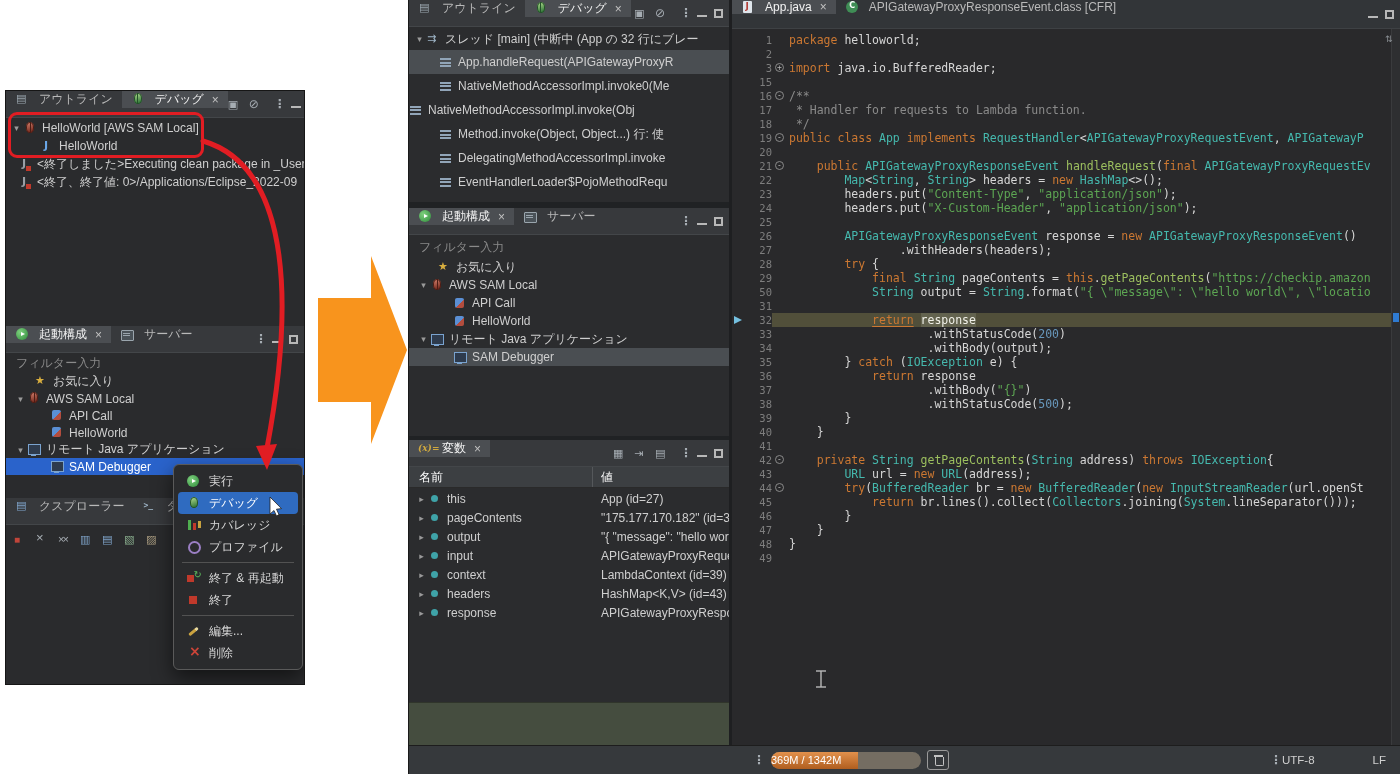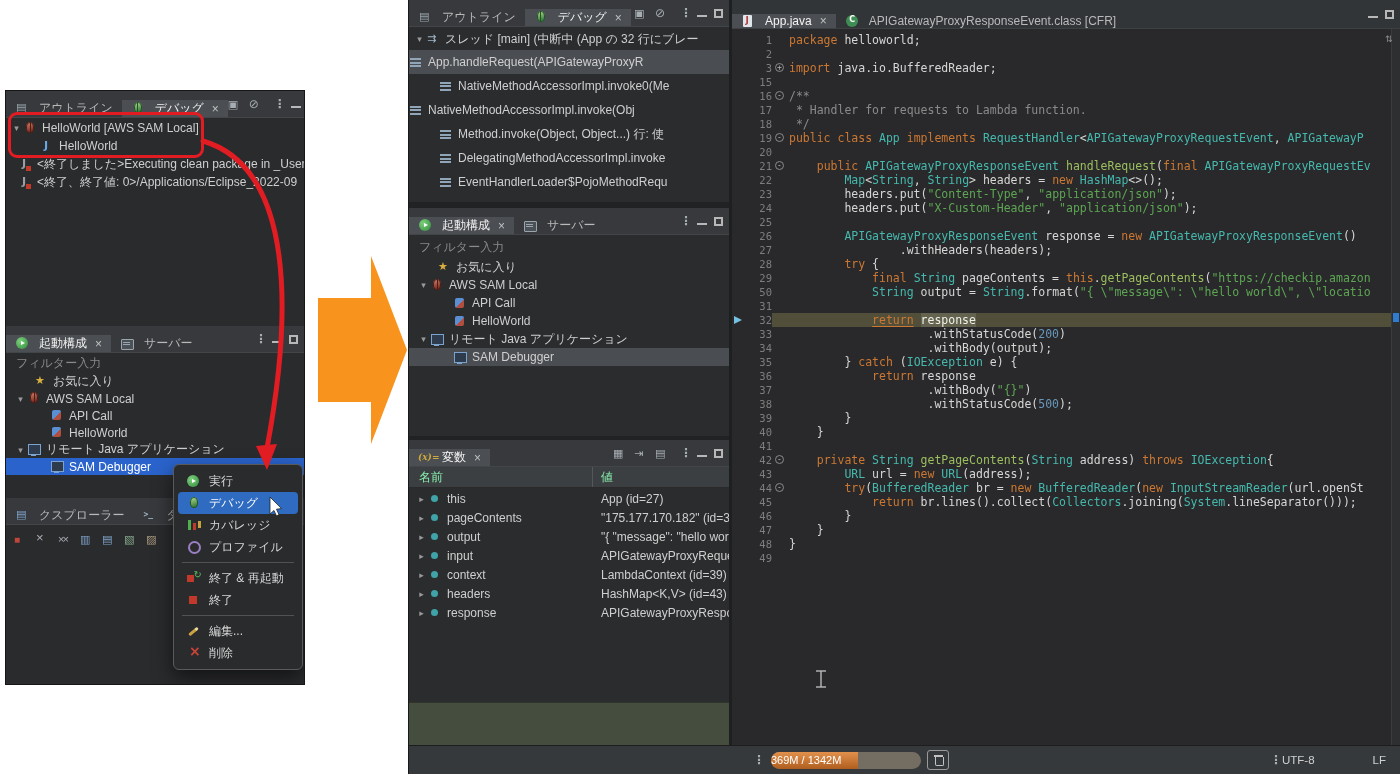--- a/index.html
+++ b/index.html
@@ -2,21 +2,21 @@
 <html><head>
 <meta charset="utf-8">
 <style>
 *{margin:0;padding:0;box-sizing:border-box}
 html,body{width:1400px;height:774px;overflow:hidden}
 body{font-family:"Liberation Sans","DejaVu Sans",sans-serif;background:#fff;position:relative}
 #canvas{position:absolute;inset:0;width:1400px;height:774px;background:#fff}
 .win{position:absolute;background:#2a2b2d;overflow:hidden}
 
 .tabbar{position:absolute;left:0;right:0;height:27px;background:#37393c;display:flex;align-items:stretch;border-bottom:1px solid #434649}
-.tabs-holder{display:flex;align-items:flex-end}
+.tabs-holder{display:flex;align-items:flex-start}
 .tab{display:flex;align-items:center;gap:5px;padding:0 9px;font-size:12px;color:#b9b9b9;white-space:nowrap}
 .tab.active{background:#4b4e52;color:#f2f2f2}
 .tclose{color:#c2c2c2;font-size:12px;margin-left:3px}
 .tb-right{margin-left:auto;display:flex;align-items:center;gap:7px;padding-right:6px}
 .win-min{width:10px;height:7px;border-bottom:2px solid #b8b8b8;display:inline-block}
 .win-max{width:9px;height:9px;border:2px solid #b8b8b8;display:inline-block}
 .gi{width:14px;height:14px;position:relative;display:inline-block}
 .gi::before{position:absolute;left:0;top:0;font-size:11px;color:#a6adb3;line-height:14px}
 .gi-squares::before{content:"▣"}
 .gi-noskip::before{content:"⊘";font-size:12px}
@@ -101,21 +101,21 @@
 #mw-debug-tree{position:absolute;top:28px;left:0;width:320px}
 #mw-debug-tree .trow{height:24px}
 #mw-debug-tree .trow:first-child{height:22px}
 .h-sash{position:absolute;left:0;width:320px;background:#202224}
 #mw-launch-tabbar{top:208px}
 #mw-filter{position:absolute;top:238px;left:0;width:320px;height:18px;background:transparent;border:none;outline:none;font-size:12px;color:#ddd;padding-left:10px}
 #mw-filter::placeholder{color:#8a8a8a}
 #mw-launch-tree{position:absolute;top:258px;left:0;width:320px}
 #mw-launch-tree .trow{height:18px}
 #mw-vars-tabbar{top:440px}
-#mw-vhead{position:absolute;top:467px;left:0;width:320px;height:21px;display:flex;align-items:center;background:#3c3f42;border-bottom:1px solid #2a2a2a;font-size:12px;color:#86efac}
+#mw-vhead{position:absolute;top:467px;left:0;width:320px;height:21px;display:flex;align-items:center;background:#3c3f42;border-bottom:1px solid #2a2a2a;font-size:12px;color:#ffffff}
 .vh-name{width:184px;padding-left:10px;border-right:1px solid #55585b;height:100%;display:flex;align-items:center}
 .vh-val{padding-left:8px}
 #mw-vars{position:absolute;top:489px;left:0;width:320px}
 .vrow{display:flex;height:19px;align-items:center;font-size:12px;color:#cfcfcf}
 .vname{width:184px;display:flex;align-items:center;padding-left:6px;overflow:hidden;flex:none;height:100%}
 .vval{flex:1;overflow:hidden;white-space:nowrap;padding-left:8px}
 #vars-detail{position:absolute;left:0;top:702px;width:320px;height:43px;background:#454d3f;border-top:1px solid #30352b}
 
 #editor{position:absolute;left:323px;top:0;right:0;bottom:29px;background:#29292b}
 #ed-tabbar{position:absolute;top:0;left:0;right:0;height:29px;background:#323538;display:flex;align-items:stretch;border-bottom:1px solid #3e4144}
@@ -334,21 +334,21 @@
           <span class="win-min"></span>
           <span class="win-max"></span>
         </div>
       </div>
       <div id="mw-debug-tree">
           <div class="trow" style="padding-left: 4px;">
             <span class="chev">▾</span>
             <span class="ic ic-thread"></span>
             <span class="tlbl">スレッド [main] (中断中 (App の 32 行にブレー</span>
           </div>
-          <div class="trow sel-gray" style="">
+          <div class="trow sel-gray" style="padding-left: 30px;">
             <span class="ic ic-frame"></span>
             <span class="tlbl">App.handleRequest(APIGatewayProxyR</span>
           </div>
           <div class="trow" style="padding-left: 30px;">
             <span class="ic ic-frame"></span>
             <span class="tlbl">NativeMethodAccessorImpl.invoke0(Me</span>
           </div>
           <div class="trow" style="">
             <span class="ic ic-frame"></span>
             <span class="tlbl">NativeMethodAccessorImpl.invoke(Obj</span>

